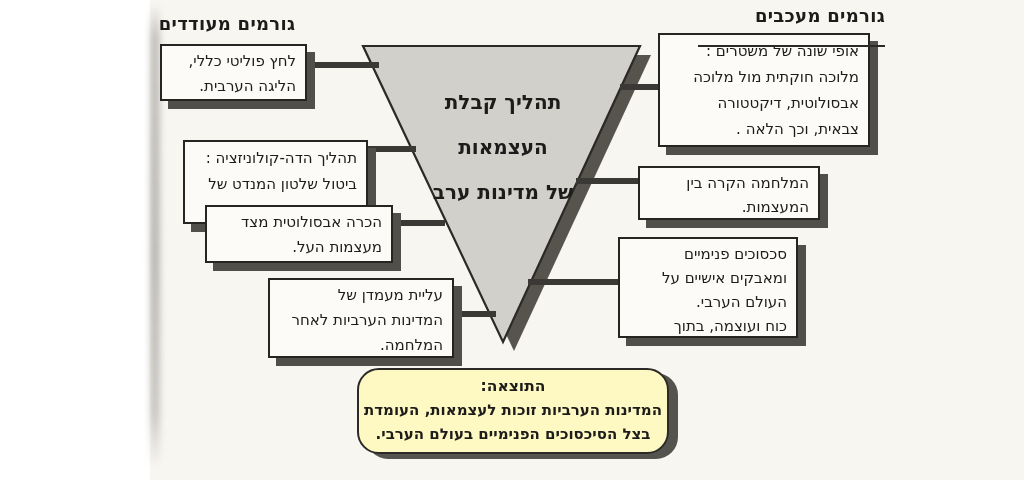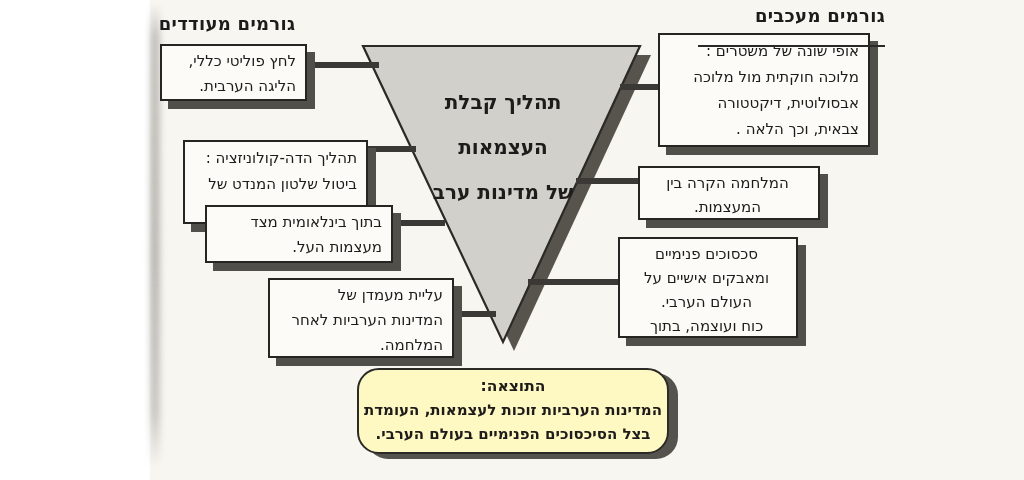--- a/index.html
+++ b/index.html
@@ -37,21 +37,21 @@
   }
   .connector{height:6px;background:#3a3936;z-index:2;}
   .box{
     background:#fcfbf7;border:2px solid #262522;
     box-shadow:8px 8px 0 #514f4a;
     z-index:3;direction:rtl;text-align:right;
     font-size:15px;line-height:25px;padding:3px 9px 2px 6px;
     box-sizing:border-box;white-space:nowrap;
   }
   .box.tall{line-height:26px;}
-  .box.snug{line-height:24px;text-align:center;}
+  .box.snug{line-height:24px;}
   .result-box{
     left:357px;top:368px;width:312px;height:86px;z-index:3;
     background:#fef9c3;border:2.5px solid #2b2a27;border-radius:22px;
     box-shadow:9px 5px 0 #55534d;
     direction:rtl;text-align:center;font-weight:bold;font-size:15px;
     line-height:24px;padding-top:4px;box-sizing:border-box;white-space:nowrap;
   }
   .result-title{font-size:15.5px;}
 </style>
 </head>
@@ -86,21 +86,21 @@
   <div>הליגה הערבית.</div>
 </div>
 
 <div class="abs box tall" style="left:183px;top:112px;width:185px;height:84px;margin-top:28px;">
   <div>תהליך הדה-קולוניזציה :</div>
   <div>ביטול שלטון המנדט של</div>
   <div>בריטניה וצרפת.</div>
 </div>
 
 <div class="abs box" style="left:205px;top:205px;width:188px;height:58px;">
-  <div>בתוך בינלאומית מצד</div>
+  <div>הכרה אבסולוטית מצד</div>
   <div>מעצמות העל.</div>
 </div>
 
 <div class="abs box" style="left:268px;top:278px;width:186px;height:80px;">
   <div>עליית מעמדן של</div>
   <div>המדינות הערביות לאחר</div>
   <div>המלחמה.</div>
 </div>
 
 <div class="abs box tall" style="left:658px;top:33px;width:212px;height:114px;">

